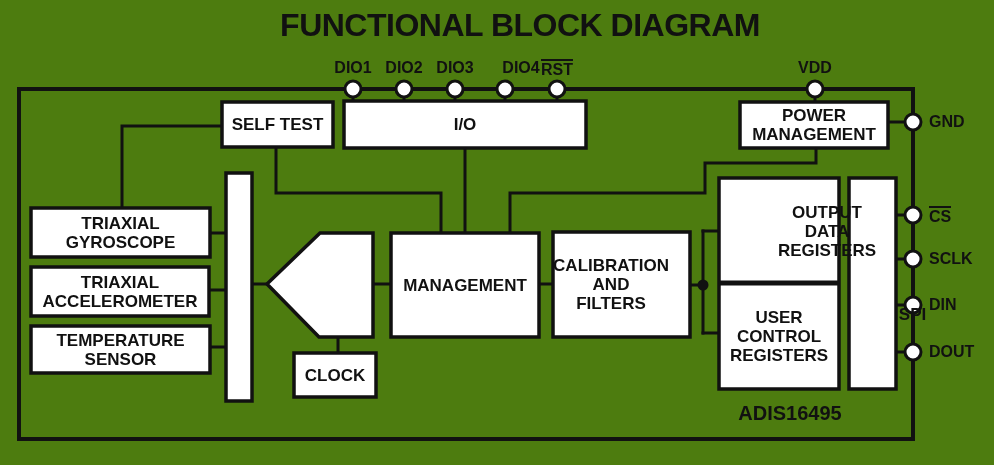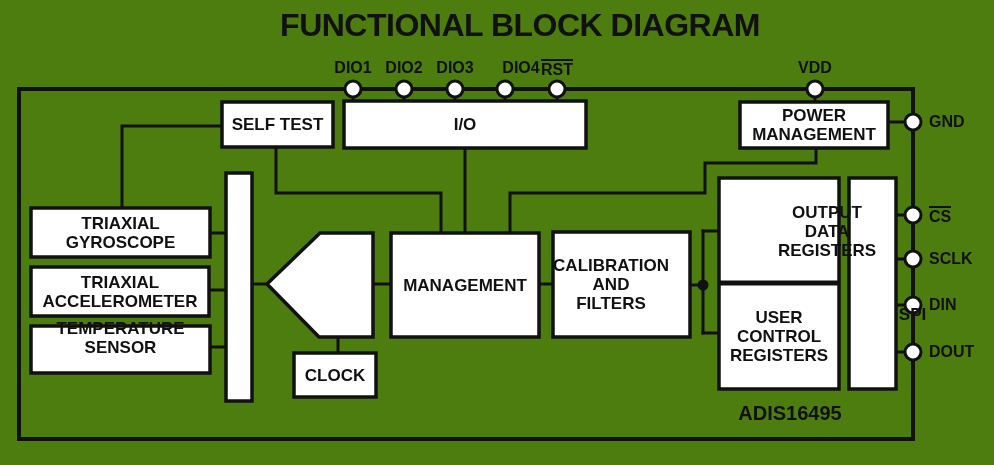--- a/index.html
+++ b/index.html
@@ -131,21 +131,21 @@
   <div class="pin-label-right" style="top:341px;">DOUT</div>
 
   <div class="block-label" style="left:222px;top:102px;width:111px;height:45px;">SELF TEST</div>
   <div class="block-label" style="left:344px;top:101px;width:242px;height:47px;">I/O</div>
   <div class="block-label" style="left:740px;top:102px;width:148px;height:46px;">POWER
 MANAGEMENT</div>
   <div class="block-label" style="left:31px;top:208px;width:179px;height:49px;">TRIAXIAL
 GYROSCOPE</div>
   <div class="block-label" style="left:31px;top:267px;width:178px;height:49px;">TRIAXIAL
 ACCELEROMETER</div>
-  <div class="block-label" style="left:31px;top:314px;width:179px;height:47px;">TEMPERATURE
+  <div class="block-label" style="left:31px;top:326px;width:179px;height:47px;">TEMPERATURE
 SENSOR</div>
   <div class="block-label" style="left:391px;top:233px;width:148px;height:104px;">MANAGEMENT</div>
   <div class="block-label" style="left:294px;top:353px;width:82px;height:44px;">CLOCK</div>
   <div class="block-label" style="left:553px;top:232px;width:116px;height:105px;">CALIBRATION
 AND
 FILTERS</div>
   <div class="block-label" style="left:719px;top:180px;width:120px;height:103px;padding-left:48px;">OUTPUT
 DATA
 REGISTERS</div>
   <div class="block-label" style="left:719px;top:285px;width:120px;height:103px;border-radius:11px;">USER

